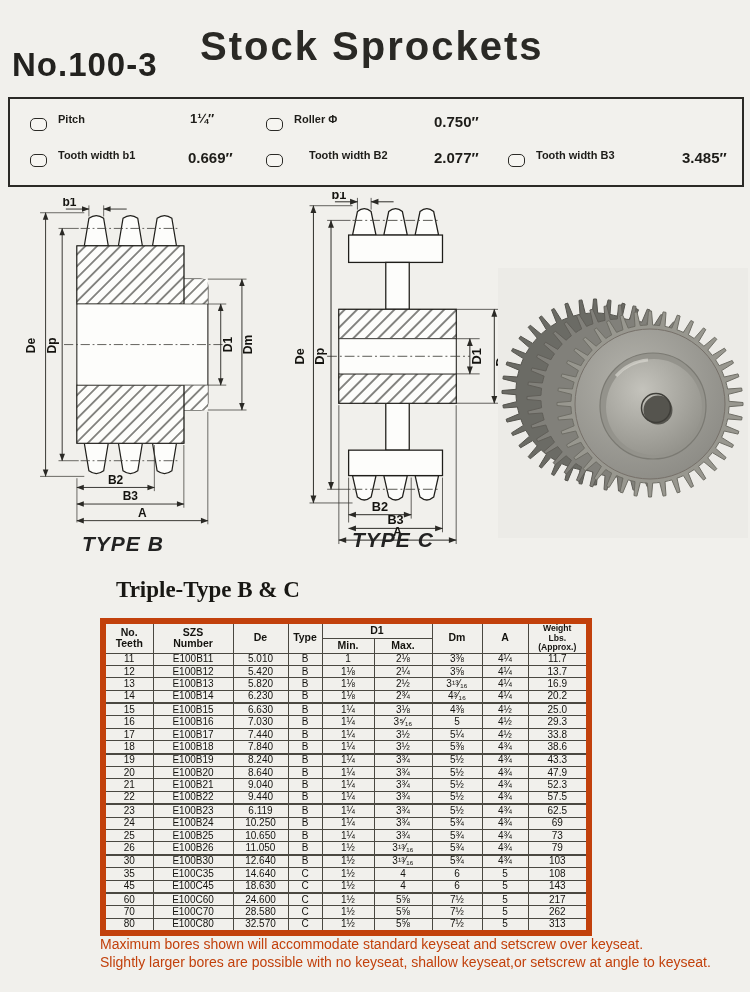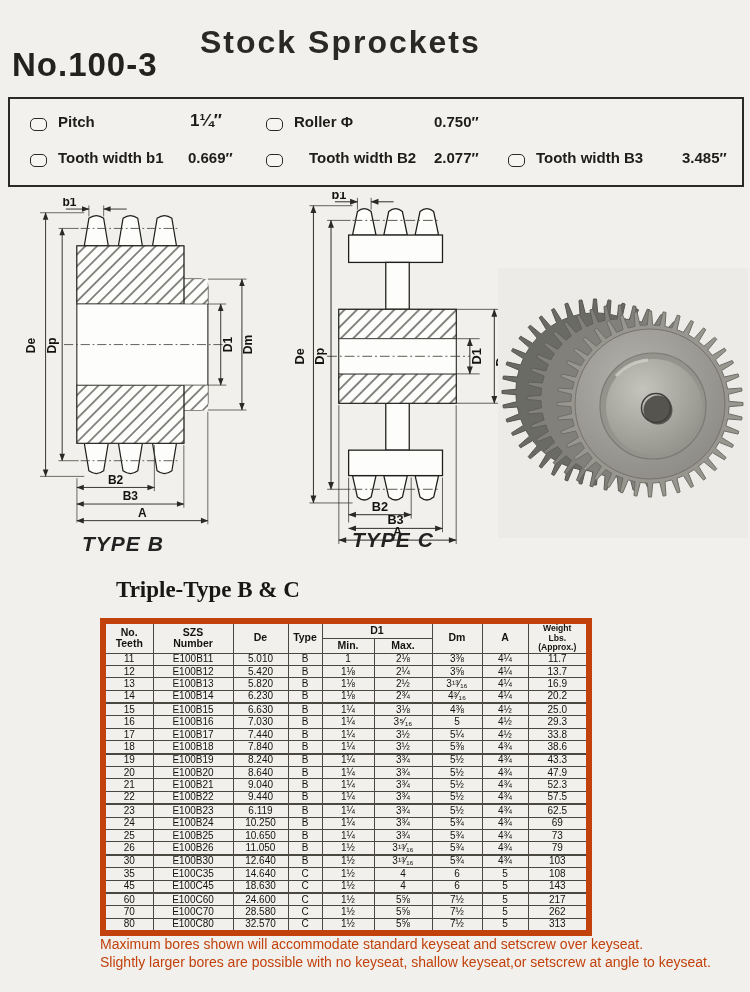--- a/index.html
+++ b/index.html
@@ -1,27 +1,27 @@
 <!DOCTYPE html>
 <html><head>
 <meta charset="utf-8">
 <style>
   html,body{margin:0;padding:0;}
   .page{position:relative;width:750px;height:992px;background:#f1f0ec;overflow:hidden;
         font-family:"Liberation Sans",sans-serif;color:#1c1b18;}
   
   .cat-no{position:absolute;left:12px;top:18px;font-size:33px;font-weight:bold;color:#23221f;letter-spacing:1px;margin-top:28px;}
-  .page-title{position:absolute;left:200px;top:24px;font-size:32px;font-weight:bold;color:#2a2925;letter-spacing:2px;}
+  .page-title{position:absolute;left:200px;top:24px;font-size:40px;font-weight:bold;color:#2a2925;letter-spacing:2px;}
   
   .spec-box{position:absolute;left:8px;top:97px;width:732px;height:86px;border:2px solid #2b2a26;background:#f2f1ed;}
   .spec-item{position:absolute;height:20px;}
   .chk{display:inline-block;width:15px;height:11px;border:1.6px solid #2b2a26;border-radius:5px;background:#f6f5f1;vertical-align:middle;}
-  .spec-label{font-size:15px;font-weight:bold;color:#1e1d19;}
+  .spec-label{font-size:11px;font-weight:bold;color:#1e1d19;}
   .spec-value{font-size:15px;font-weight:bold;color:#1e1d19;}
-  .big{font-size:17px;text-align:right;}
+  .big{font-size:13px;text-align:right;}
   .abs{position:absolute;}
   
   svg{position:absolute;}
   svg .shape{fill:#fdfdfb;stroke:#1f1e1a;stroke-width:1.3;}
   svg .hatch{stroke:#1f1e1a;stroke-width:1.1;}
   svg .dim{stroke:#2a2925;stroke-width:1;fill:none;}
   svg .ext{stroke:#3a3934;stroke-width:0.8;fill:none;}
   svg .cl{stroke:#45443f;stroke-width:0.9;fill:none;stroke-dasharray:10 3 2 3;}
   svg text{font-family:"Liberation Sans",sans-serif;font-size:13px;font-weight:bold;fill:#14130f;}
   .type-caption{position:absolute;font-size:21px;font-weight:bold;font-style:italic;color:#222;letter-spacing:1px;}

